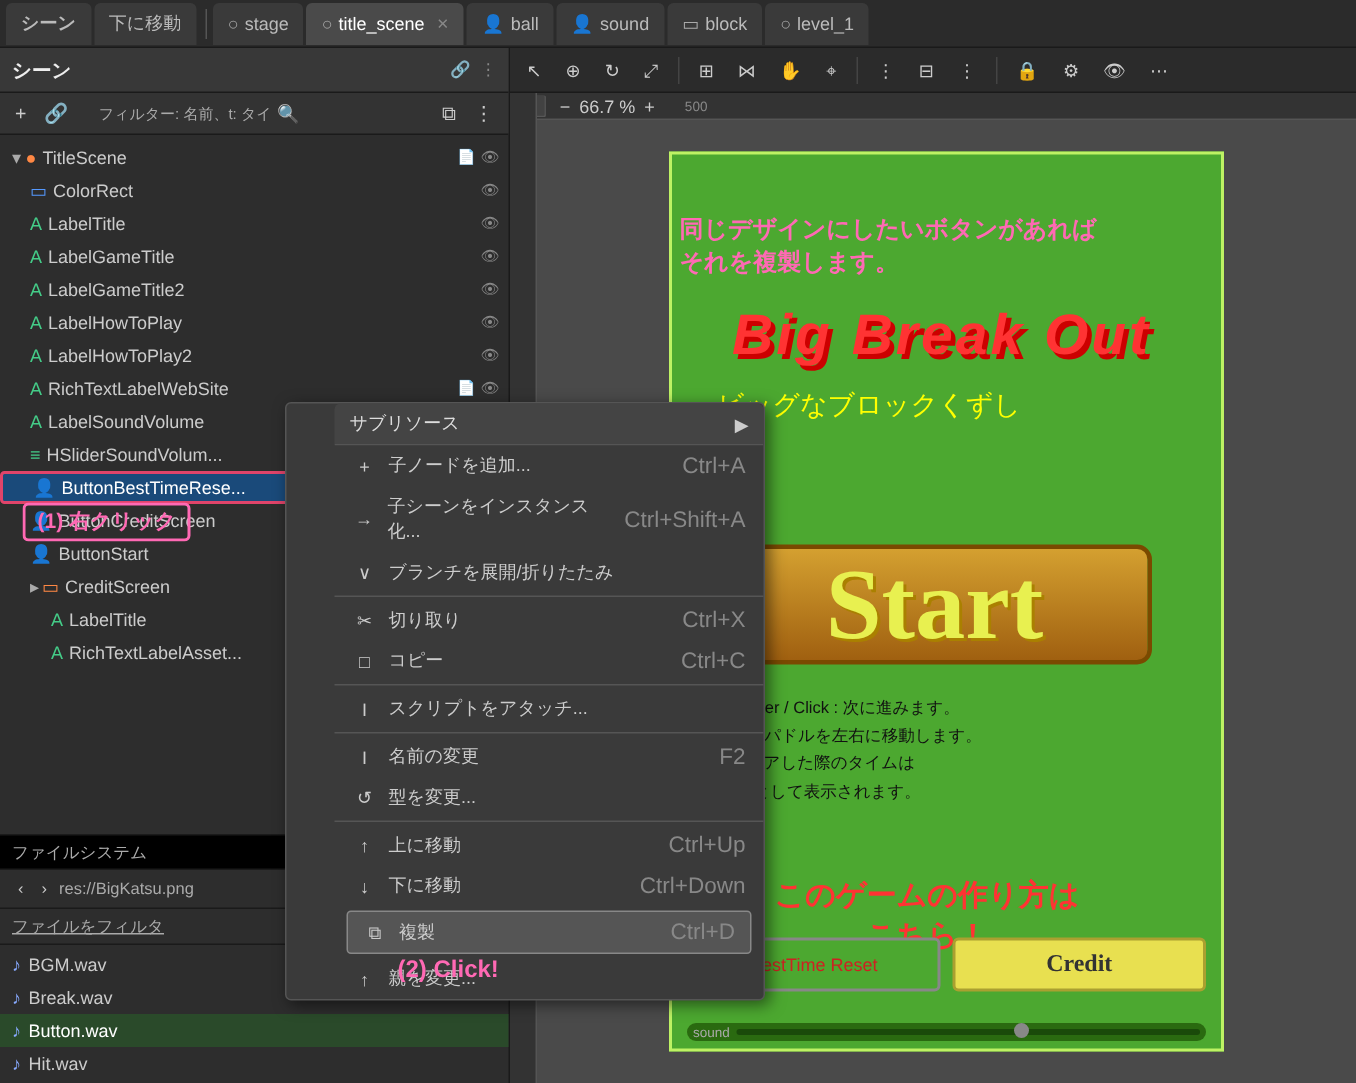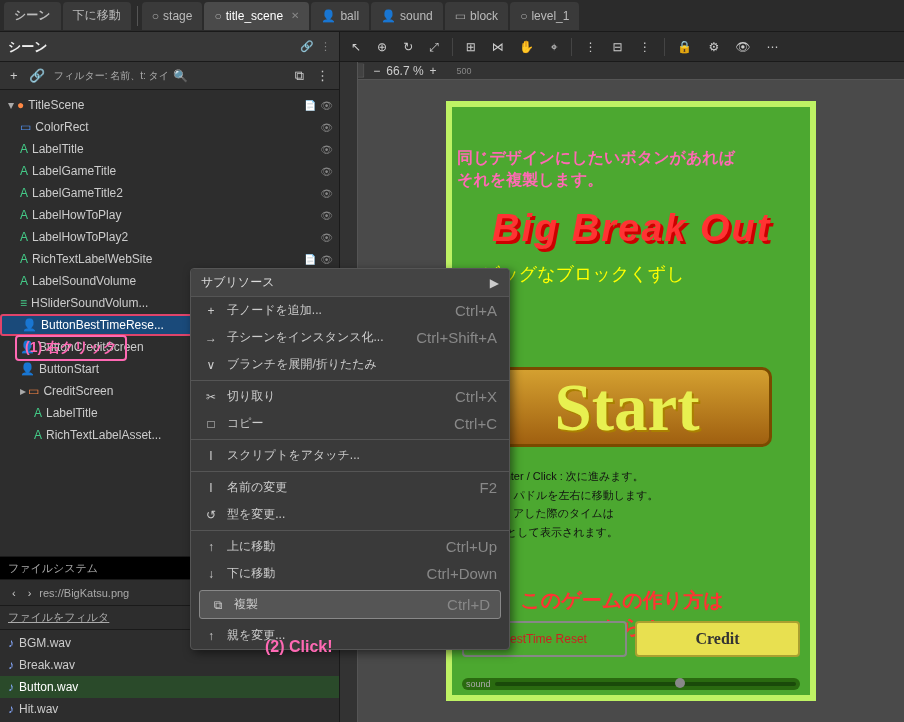--- a/index.html
+++ b/index.html
@@ -17,21 +17,21 @@
     
     .left-panel { width: 340px; display: flex; flex-direction: column; background: #2d2d2d; border-right: 1px solid #1a1a1a; }
 
     
     .panel-header { display: flex; align-items: center; padding: 4px 8px; background: #383838; border-bottom: 1px solid #1a1a1a; height: 30px; gap: 6px; }
     .panel-header-icons { margin-left: auto; display: flex; gap: 6px; align-items: center; }
 
     
     .scene-toolbar { display: flex; align-items: center; padding: 3px 6px; background: #333; border-bottom: 1px solid #1a1a1a; height: 28px; gap: 4px; }
     .toolbar-btn { background: none; border: none; color: #ccc; cursor: pointer; font-size: 13px; padding: 2px 4px; border-radius: 2px; }
-    .filter-label { font-size: 11px; color: #aaa; }
+    .filter-label { font-size: 11px; color: #aaa; margin-left: 12px; }
 
     
     .scene-tree { flex: 1; overflow-y: auto; padding: 4px 0; }
     .tree-item { display: flex; align-items: center; padding: 2px 6px 2px 0; cursor: pointer; font-size: 12px; color: #ccc; height: 22px; position: relative; }
     .tree-item.selected { background: #2a5a8a; color: #fff; border: 2px solid #e0446a; border-radius: 3px; }
     .tree-item .indent { display: inline-block; }
     .tree-item .eye-icon { margin-left: auto; color: #888; font-size: 10px; }
     .tree-item .scene-file-icon { margin-left: auto; display: flex; gap: 3px; }
 
     
@@ -53,40 +53,40 @@
     .vp-btn { background: none; border: none; color: #ccc; cursor: pointer; font-size: 12px; padding: 2px 5px; border-radius: 2px; }
     .vp-separator { width: 1px; height: 18px; background: #444; margin: 0 2px; }
     .zoom-display { color: #ccc; font-size: 12px; display: flex; align-items: center; gap: 3px; }
 
     
     .viewport-canvas { flex: 1; display: flex; align-items: center; justify-content: center; background: #4a4a4a; position: relative; overflow: hidden; }
     .ruler-h { position: absolute; top: 0; left: 0; right: 0; height: 18px; background: #333; border-bottom: 1px solid #555; display: flex; align-items: center; padding: 0 4px; }
     .ruler-v { position: absolute; top: 0; left: 0; bottom: 0; width: 18px; background: #333; border-right: 1px solid #555; }
 
     
-    .game-canvas { width: 370px; height: 600px; background: #4ca830; position: relative; overflow: hidden; border: 6px solid #bef264; margin-top: 18px; margin-left: 18px; }
+    .game-canvas { width: 370px; height: 600px; background: #4ca830; position: relative; overflow: hidden; border: 2px solid #bef264; margin-top: 18px; margin-left: 18px; }
 
     
     .game-annotation { position: absolute; top: 40px; left: 5px; font-size: 16px; color: #ff69b4; font-weight: bold; line-height: 1.4; font-family: sans-serif; }
     .game-title { position: absolute; top: 100px; left: 40px; font-size: 38px; font-weight: 900; color: #ff3333; font-style: italic; text-shadow: 3px 3px 0 #cc0000; font-family: 'Arial Black', sans-serif; letter-spacing: 2px; }
     .game-subtitle { position: absolute; top: 155px; left: 30px; font-size: 18px; color: #ffff00; font-family: sans-serif; }
     .game-start-btn { position: absolute; top: 260px; left: 30px; width: 290px; height: 80px; background: linear-gradient(180deg, #d4a030 0%, #a06010 100%); border-radius: 10px; border: 3px solid #7a4a00; display: flex; align-items: center; justify-content: center; }
     .game-start-text { font-size: 67px; color: #e8f050; font-family: 'Comic Sans MS', cursive; font-weight: bold; text-shadow: 2px 2px 0 #aa8000; }
     .game-instructions { position: absolute; top: 360px; left: 5px; font-size: 11px; color: #222; line-height: 1.6; font-family: sans-serif; }
     .game-cta { position: absolute; top: 480px; left: 20px; font-size: 20px; color: #ff3333; font-family: 'Comic Sans MS', cursive; font-weight: bold; text-align: center; width: 300px; }
     .game-bottom-buttons { position: absolute; bottom: 20px; left: 0; right: 0; display: flex; gap: 8px; padding: 0 10px; align-items: center; }
     .game-btn-reset { flex: 1; height: 36px; background: #4ca830; border: 2px solid #888; border-radius: 4px; color: #cc2222; font-size: 12px; display: flex; align-items: center; justify-content: center; }
     .game-btn-credit { flex: 1; height: 36px; background: #e8e050; border: 2px solid #aaa030; border-radius: 4px; color: #333; font-size: 16px; font-weight: bold; display: flex; align-items: center; justify-content: center; font-family: 'Comic Sans MS', cursive; }
     .game-sound-bar { position: absolute; bottom: 5px; left: 10px; right: 10px; height: 12px; background: #2a6a10; border-radius: 6px; display: flex; align-items: center; padding: 0 4px; }
     .sound-label { font-size: 9px; color: #aaa; margin-right: 4px; }
     .sound-track { flex: 1; height: 4px; background: #1a4a0a; border-radius: 2px; position: relative; }
     .sound-thumb { position: absolute; top: -4px; left: 60%; width: 10px; height: 10px; background: #888; border-radius: 50%; }
 
     
-    .context-menu { position: absolute; left: 180px; top: 260px; background: #3a3a3a; border: 1px solid #555; border-radius: 4px; width: 320px; z-index: 100; box-shadow: 3px 3px 10px rgba(0,0,0,0.5); }
+    .context-menu { position: absolute; left: 180px; top: 260px; background: #3a3a3a; border: 1px solid #555; border-radius: 4px; width: 320px; z-index: 100; box-shadow: 3px 3px 10px rgba(0,0,0,0.5); padding-left: 32px; }
     .ctx-header { display: flex; align-items: center; justify-content: space-between; padding: 5px 10px; background: #444; border-radius: 4px 4px 0 0; border-bottom: 1px solid #555; }
     .ctx-arrow { color: #ccc; }
     .ctx-item { display: flex; align-items: center; padding: 5px 12px; cursor: pointer; font-size: 12px; color: #ccc; gap: 8px; }
     .ctx-shortcut { margin-left: auto; color: #888; font-size: 15px; }
     .ctx-separator { height: 1px; background: #555; margin: 2px 0; }
     .ctx-icon { width: 16px; text-align: center; }
     .ctx-item.duplicate-item { background: #555; border: 1px solid #888; border-radius: 3px; margin: 3px 8px; padding: 5px 10px; }
 
     
     .annotation-1 { position: absolute; left: 15px; top: 315px; background: transparent; border: 2px solid #ff69b4; border-radius: 4px; padding: 2px 6px; color: #ff69b4; font-size: 14px; font-weight: bold; z-index: 50; }

